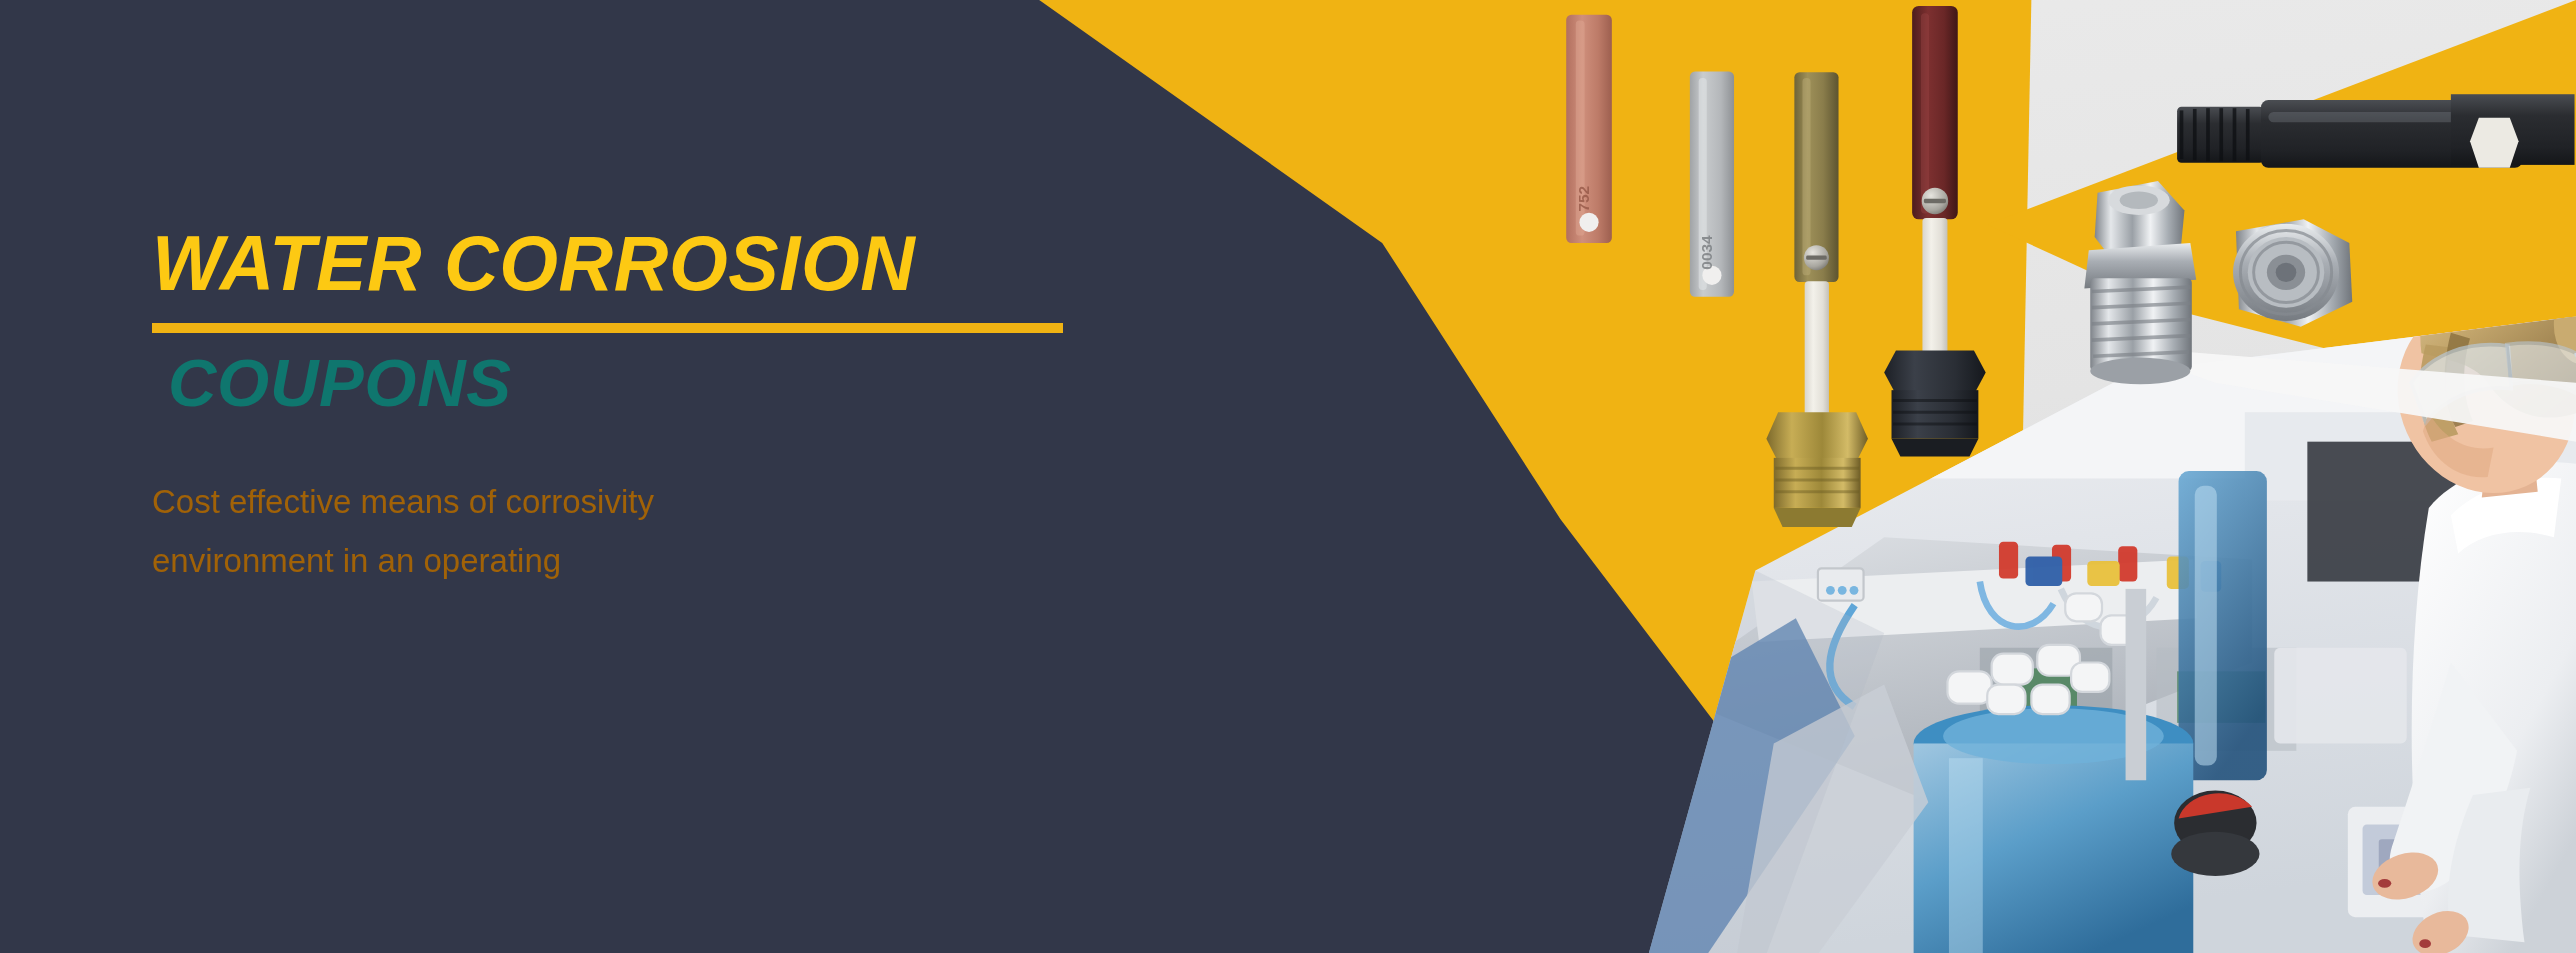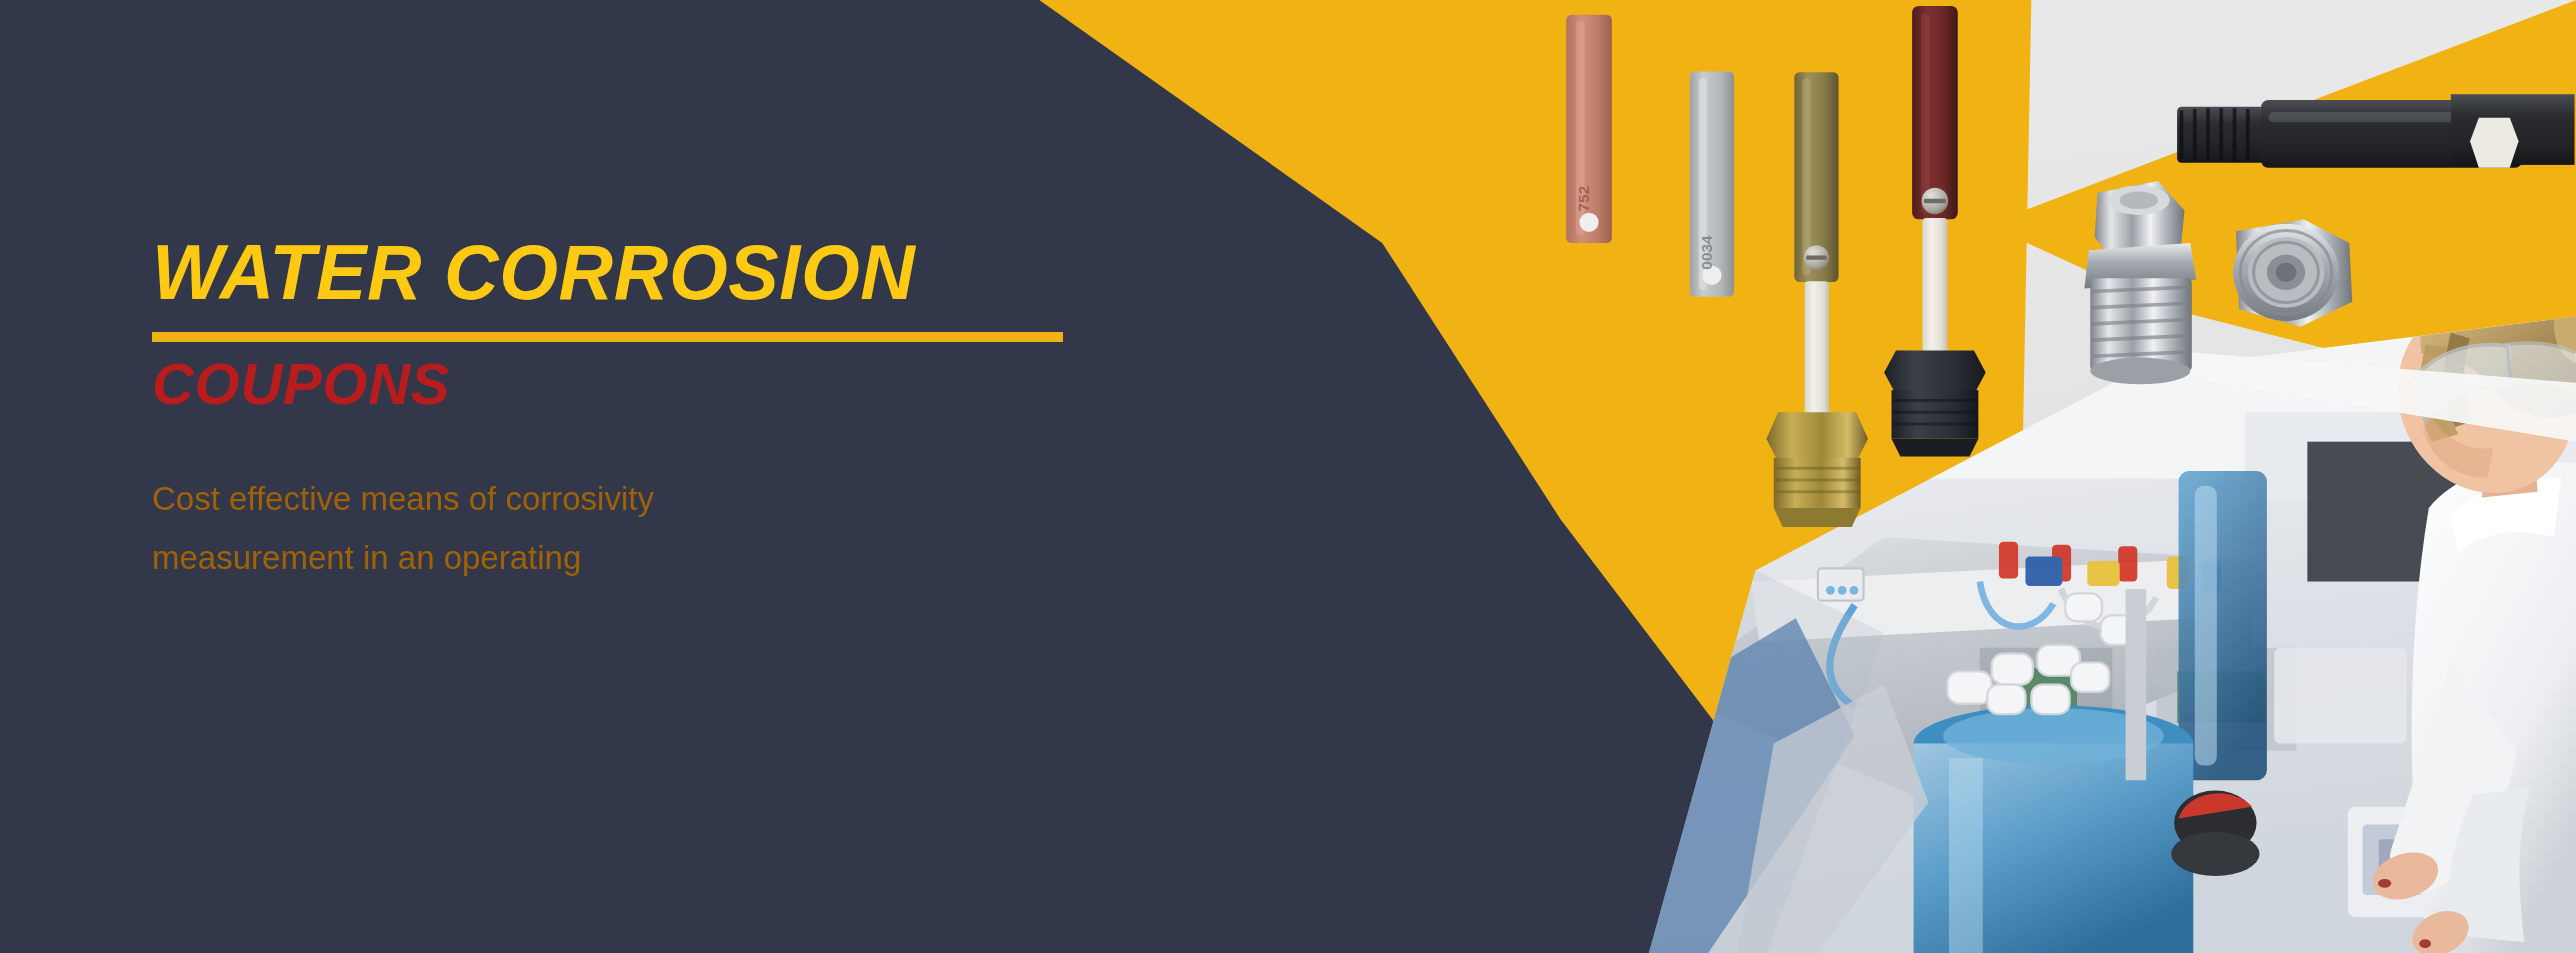--- a/index.html
+++ b/index.html
@@ -26,21 +26,21 @@
     inset: 0;
     width: 100%;
     height: 100%;
     display: block;
   }
 
   
   .text-block {
     position: absolute;
     left: 152px;
-    top: 234px;
+    top: 225px;
     width: 957px;
     z-index: 30;
   }
 
   .headline-1 {
     font-family: "Liberation Sans", sans-serif;
     font-weight: 700;
     font-style: italic;
     font-size: 77px;
     line-height: 1.0;
@@ -56,25 +56,25 @@
     width: 911px;
     height: 10.3px;
     background: #f0b313;
     margin: 20.6px 0 13.2px 0;
   }
 
   .headline-2 {
     font-family: "Liberation Sans", sans-serif;
     font-weight: 700;
     font-style: italic;
-    font-size: 58px;
+    font-size: 67px;
     line-height: 1.0;
     letter-spacing: 0.7px;
-    color: #b91c1c;
-    margin: 0;
+    color: #0f766e;
+    margin: 16px;
     white-space: nowrap;
   }
 
   .subhead {
     margin: 57px 0 0 0;
     font-family: "Liberation Sans", sans-serif;
     font-weight: 400;
     font-size: 33px;
     line-height: 1.78;
     color: #a16207;
@@ -443,19 +443,19 @@
   <div class="text-block">
 
     <h1 class="headline-1">WATER CORROSION</h1>
 
     <div class="headline-rule"></div>
 
     <h2 class="headline-2">COUPONS</h2>
 
     <p class="subhead">
       <span class="subhead-line">Cost effective means of corrosivity</span>
-      <span class="subhead-line">measurement in an operating</span>
+      <span class="subhead-line">environment in an operating</span>
     </p>
 
   </div>
 
 </div>
 
 
 </body></html>

